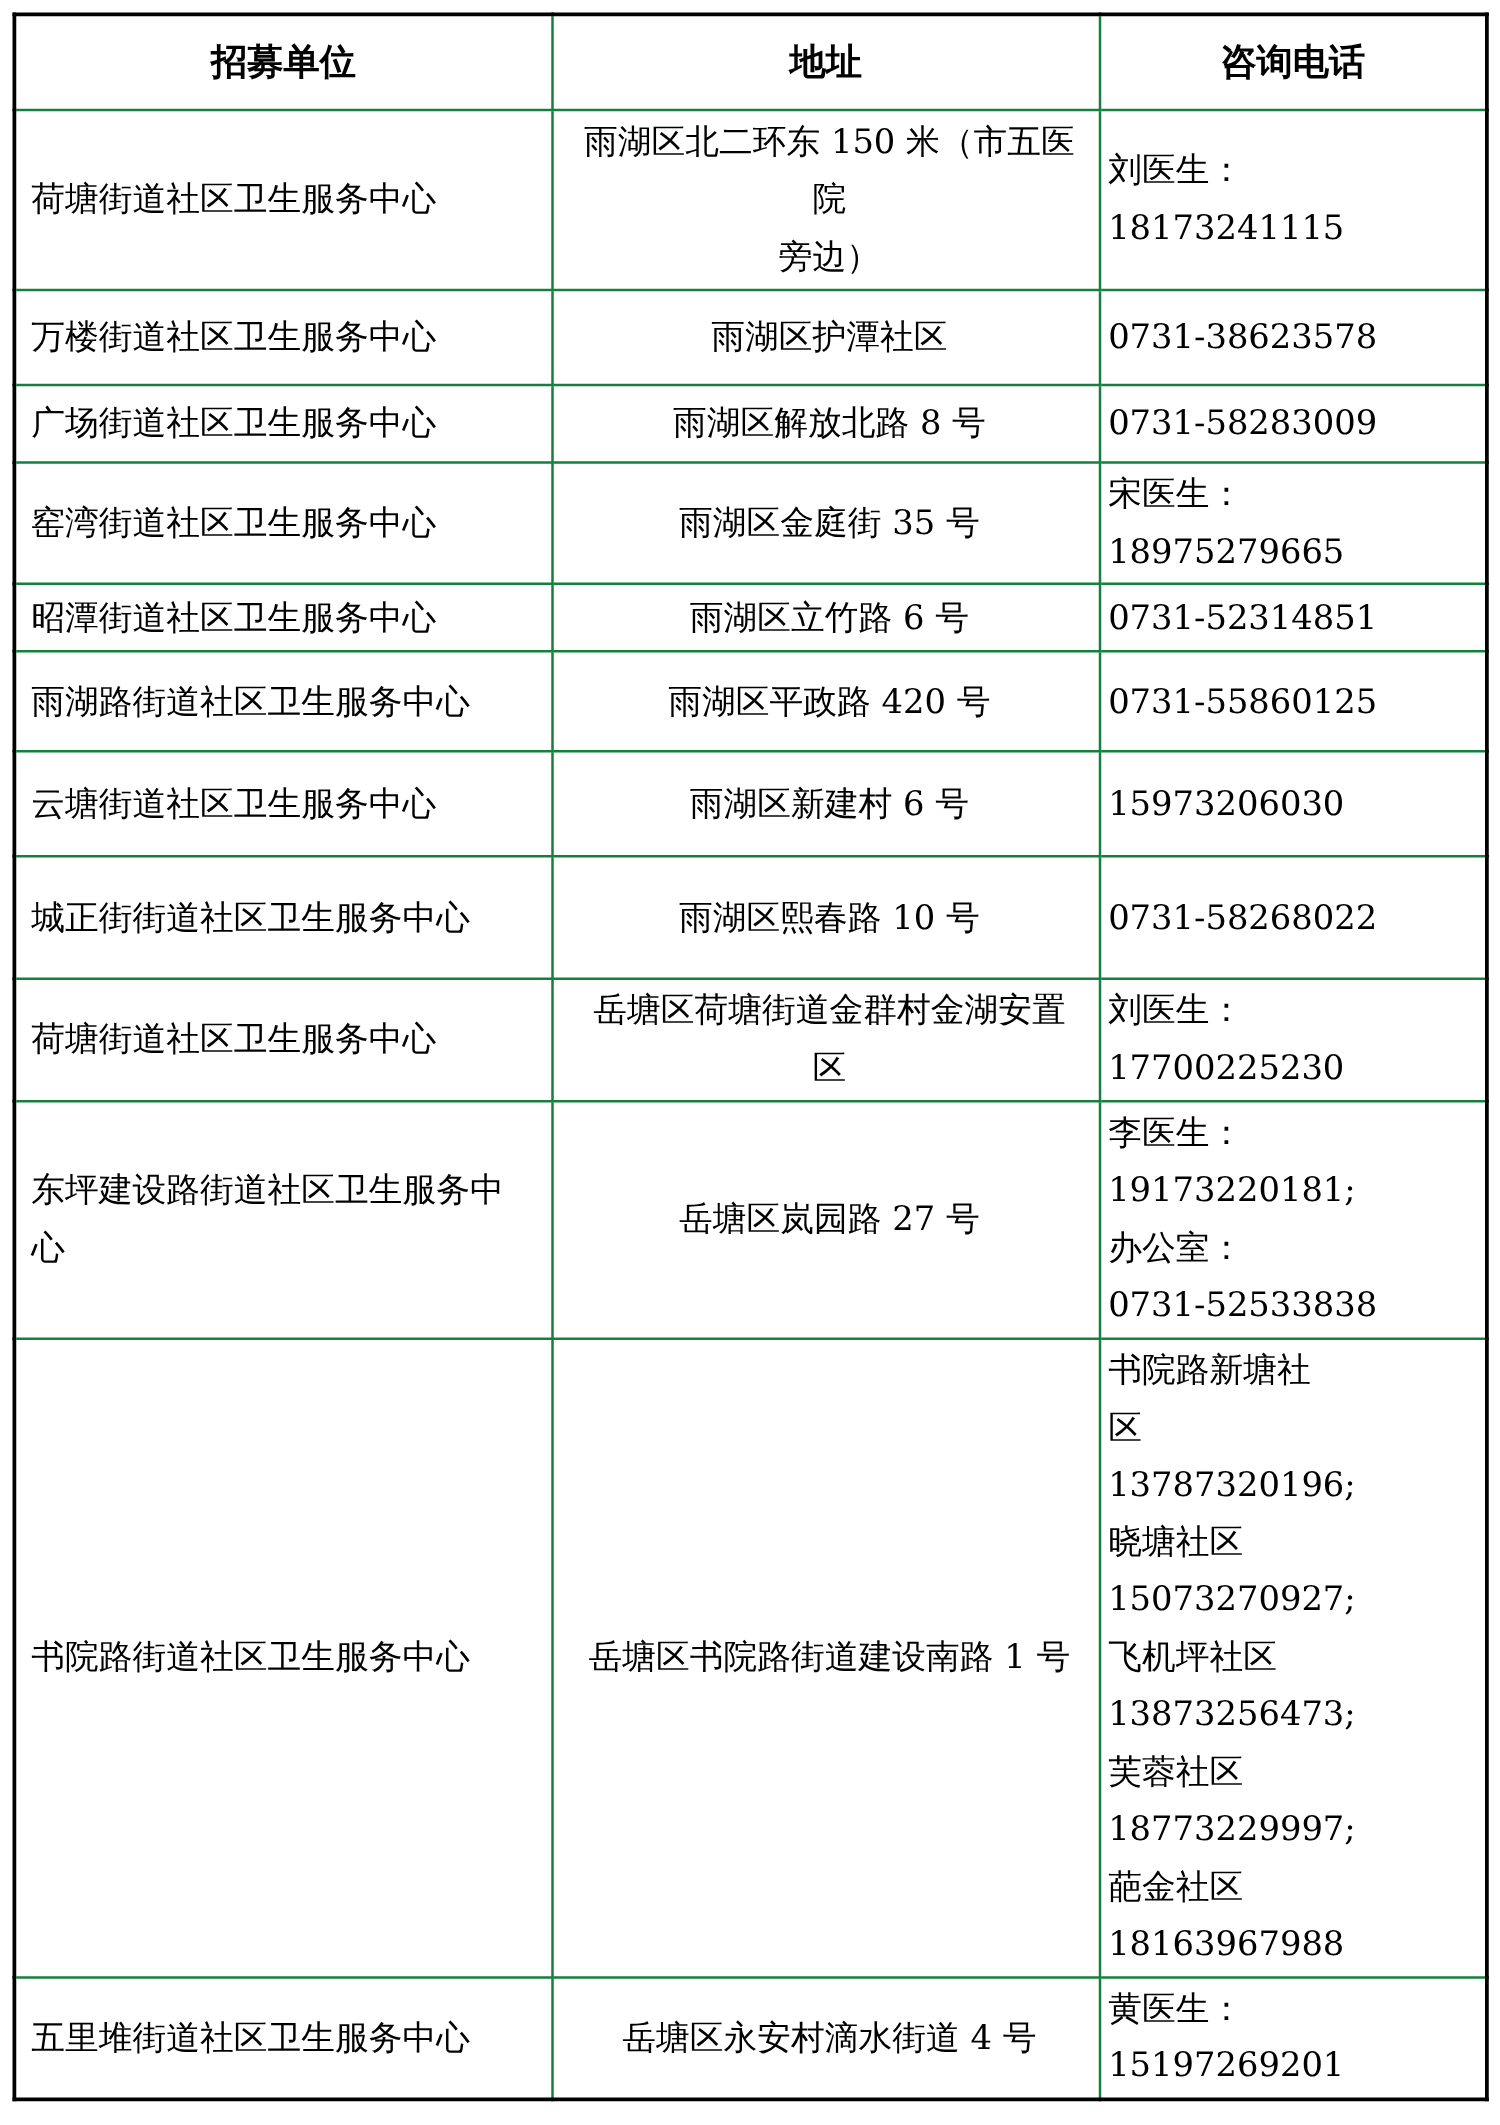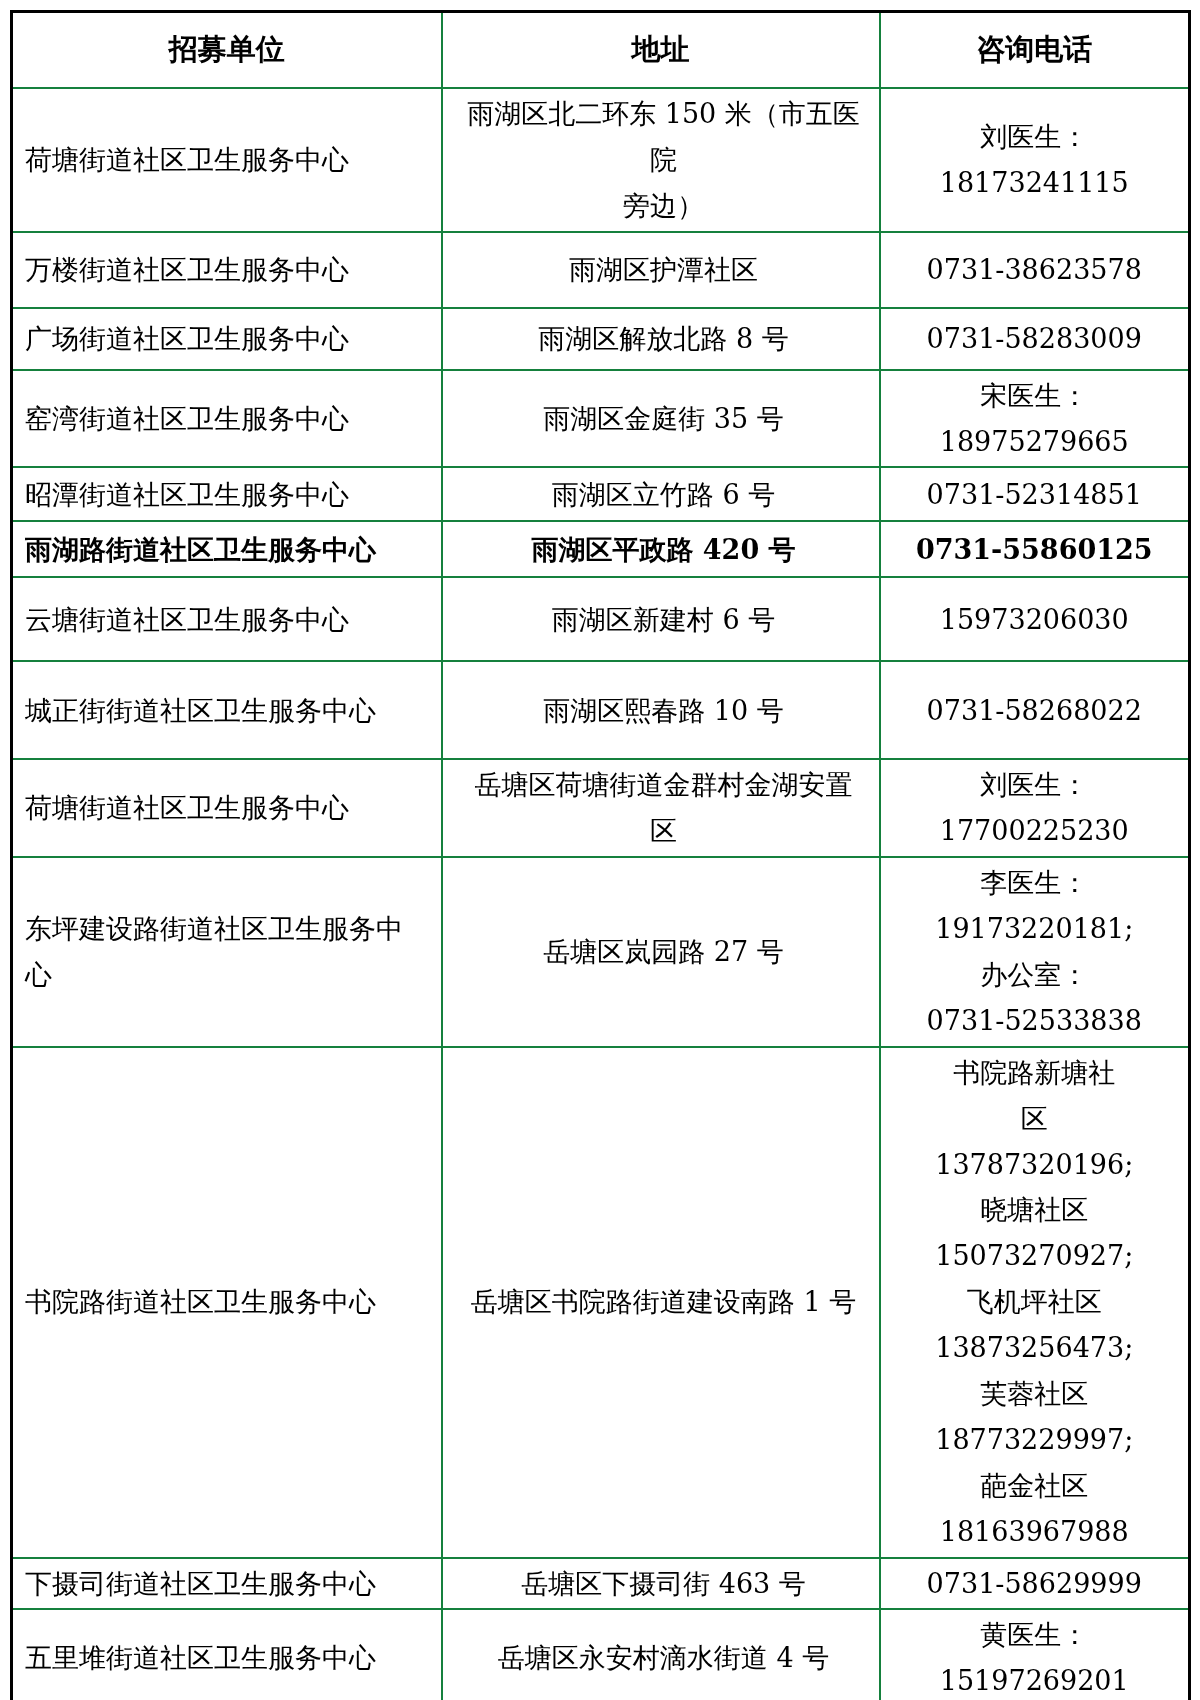--- a/index.html
+++ b/index.html
@@ -41,29 +41,28 @@
   }
   td.unit-cell {
     text-align: left;
     padding-left: 12px;
   }
   td.address-cell {
     text-align: center;
     padding-left: 12px;
   }
   td.phone-cell {
-    text-align: center;
   }
   
   tbody tr:nth-child(1)  { height: 100px; }
   tbody tr:nth-child(2)  { height: 76px;  }
   tbody tr:nth-child(3)  { height: 62px;  }
   tbody tr:nth-child(4)  { height: 86px;  }
   tbody tr:nth-child(5)  { height: 54px;  }
-  tbody tr:nth-child(6)  { height: 56px; font-weight: bold;  }
+  tbody tr:nth-child(6)  { height: 80px;  }
   tbody tr:nth-child(7)  { height: 84px;  }
   tbody tr:nth-child(8)  { height: 98px;  }
   tbody tr:nth-child(9)  { height: 90px;  }
   tbody tr:nth-child(10) { height: 172px; }
   tbody tr:nth-child(11) { height: 460px; }
   tbody tr:nth-child(12) { height: 46px;  }
   tbody tr:nth-child(13) { height: 44px;  }
   tbody tr:nth-child(14) { height: 87px;  }
   tbody tr:nth-child(15) { height: 43px;  }
 </style>
@@ -152,25 +151,20 @@
 晓塘社区
 15073270927;
 飞机坪社区
 13873256473;
 芙蓉社区
 18773229997;
 葩金社区
 18163967988</td>
     </tr>
     <tr>
-      <td class="unit-cell">下摄司街道社区卫生服务中心</td>
-      <td class="address-cell">岳塘区下摄司街 463 号</td>
-      <td class="phone-cell">0731-58629999</td>
-    </tr>
-    <tr>
       <td class="unit-cell">五里堆街道社区卫生服务中心</td>
       <td class="address-cell">岳塘区永安村滴水街道 4 号</td>
       <td class="phone-cell">黄医生：
 15197269201</td>
     </tr>
 
   </tbody>
 </table>
 
 </body></html>

